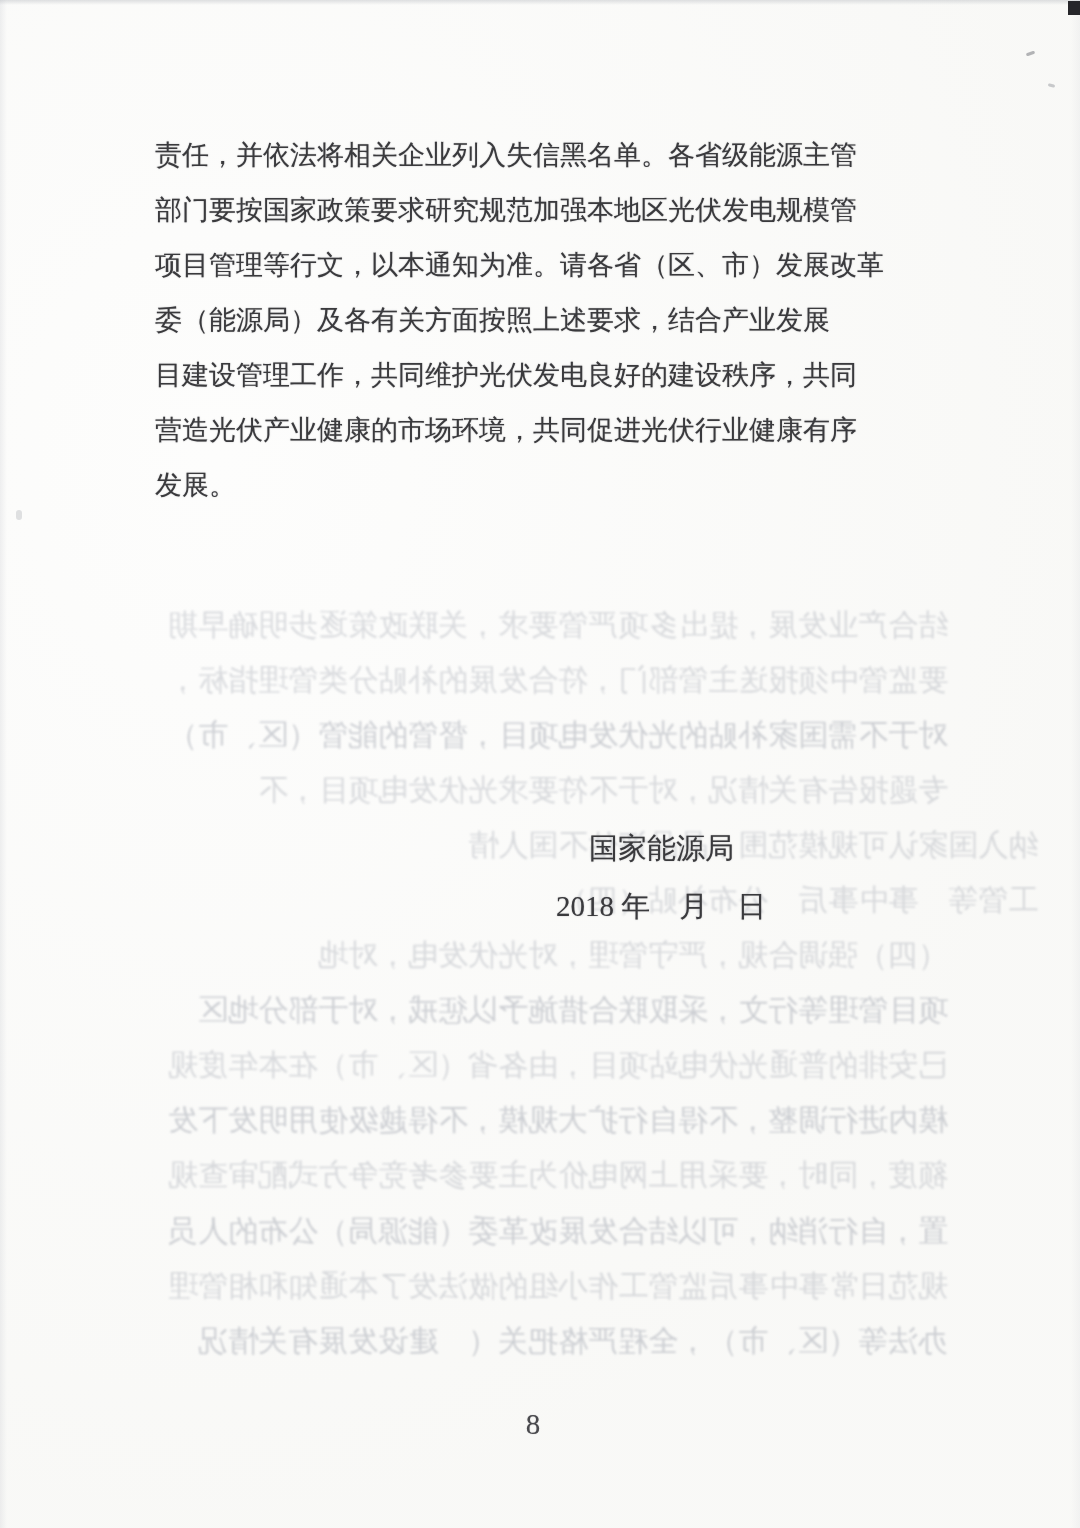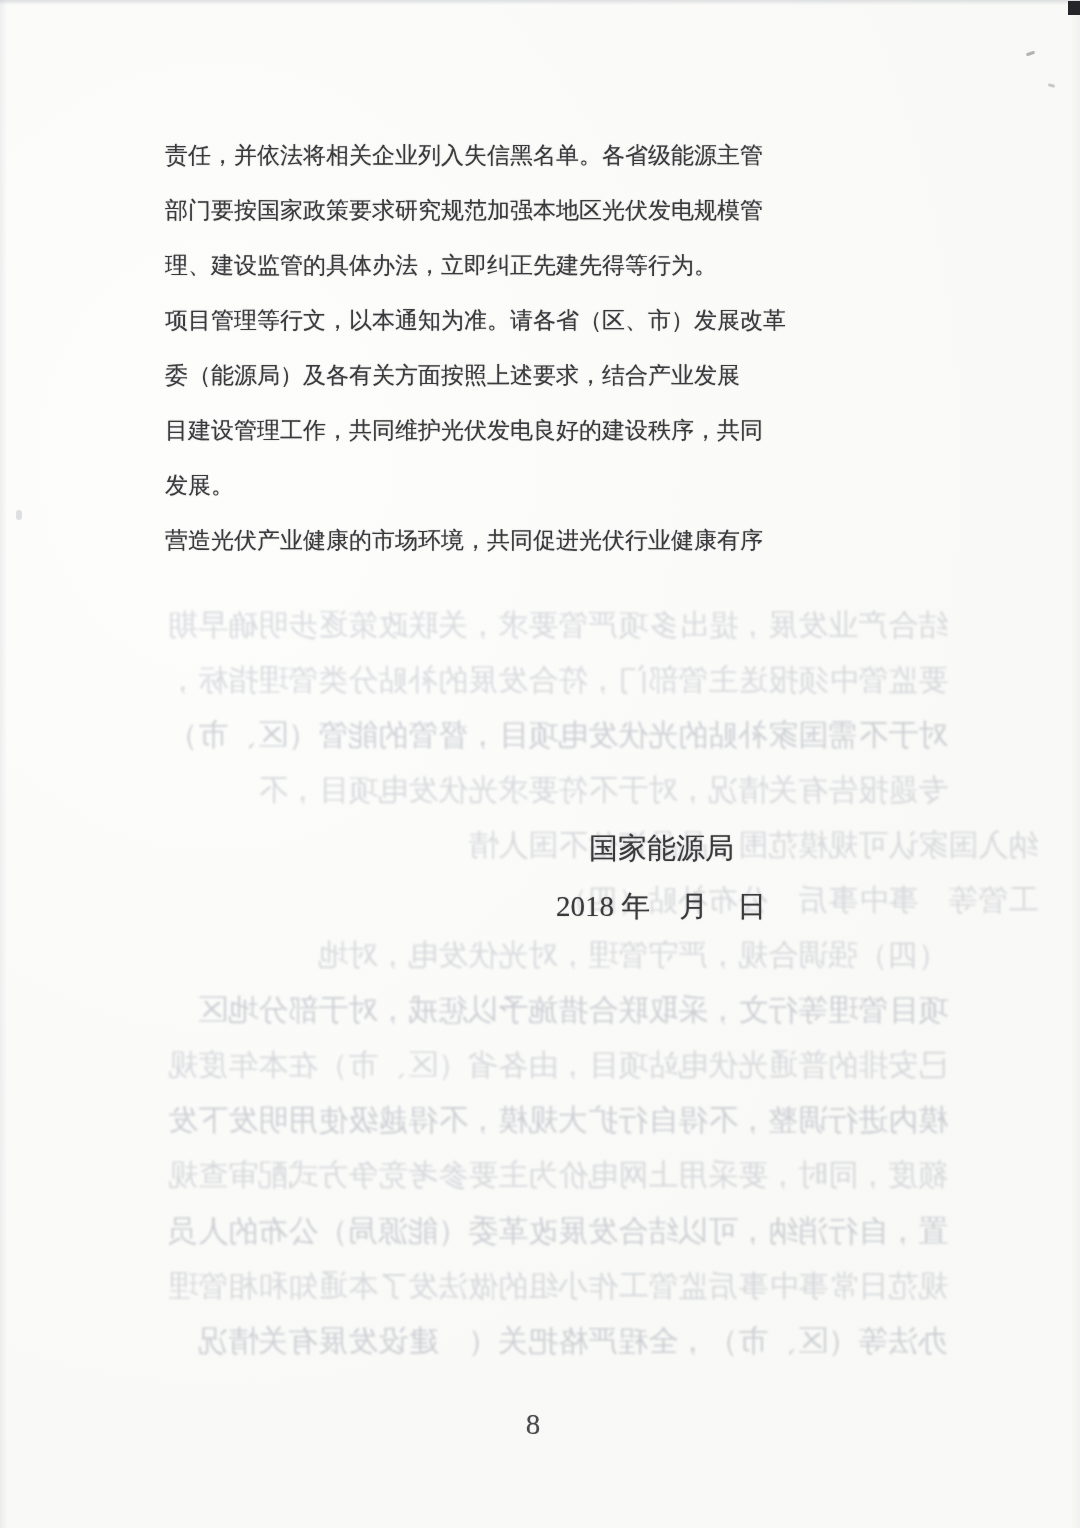--- a/index.html
+++ b/index.html
@@ -25,26 +25,25 @@
   
   .bodytext {
     position: absolute;
     left: 155px;
     top: 128px;
     width: 760px;
   }
   .text-line {
     height: 55px;
     line-height: 55px;
-    font-size: 23px;
+    font-size: 27px;
     letter-spacing: 0px;
     white-space: pre;
     color: #3a3a3d;
     text-shadow: 0 0 1.2px rgba(75,75,80,0.55);
-    margin-left: 10px;
   }
 
   .signature-org {
     position: absolute;
     left: 589px;
     top: 821px;
     height: 55px;
     line-height: 55px;
     font-size: 29px;
     white-space: pre;
@@ -151,26 +150,25 @@
     <div class="bleed-line dark" style="top:1099px">模内进行调整，不得自行扩大规模，不得越级使用明发下发</div>
     <div class="bleed-line" style="top:1154px">额度，同时，要采用上网电价为主要参考竞争方式配审查规</div>
     <div class="bleed-line dark" style="top:1210px">置，自行消纳，可以结合发展改革委（能源局）公布的人员</div>
     <div class="bleed-line" style="top:1265px">规范日常事中事后监管工作小组的做法发了本通知和相管理</div>
     <div class="bleed-line dark" style="top:1320px">办法等（区、市），全程严格把关（　建设发展有关情况</div>
   </div>
 
   <div class="bodytext">
     <div class="text-line">责任，并依法将相关企业列入失信黑名单。各省级能源主管</div>
     <div class="text-line">部门要按国家政策要求研究规范加强本地区光伏发电规模管</div>
-    <div class="text-line">理、建设监管的具体办法，立即纠正先建先得等行为。</div>
     <div class="text-line">项目管理等行文，以本通知为准。请各省（区、市）发展改革</div>
     <div class="text-line">委（能源局）及各有关方面按照上述要求，结合产业发展</div>
     <div class="text-line">目建设管理工作，共同维护光伏发电良好的建设秩序，共同</div>
+    <div class="text-line">营造光伏产业健康的市场环境，共同促进光伏行业健康有序</div>
     <div class="text-line">发展。</div>
-    <div class="text-line">营造光伏产业健康的市场环境，共同促进光伏行业健康有序</div>
   </div>
 
   <div class="signature-org">国家能源局</div>
   <div class="signature-date">2018 年　月　日</div>
 
   <div class="page-number">8</div>
 
   <div class="corner-mark"></div>
   <div class="speck-1"></div>
   <div class="speck-2"></div>

